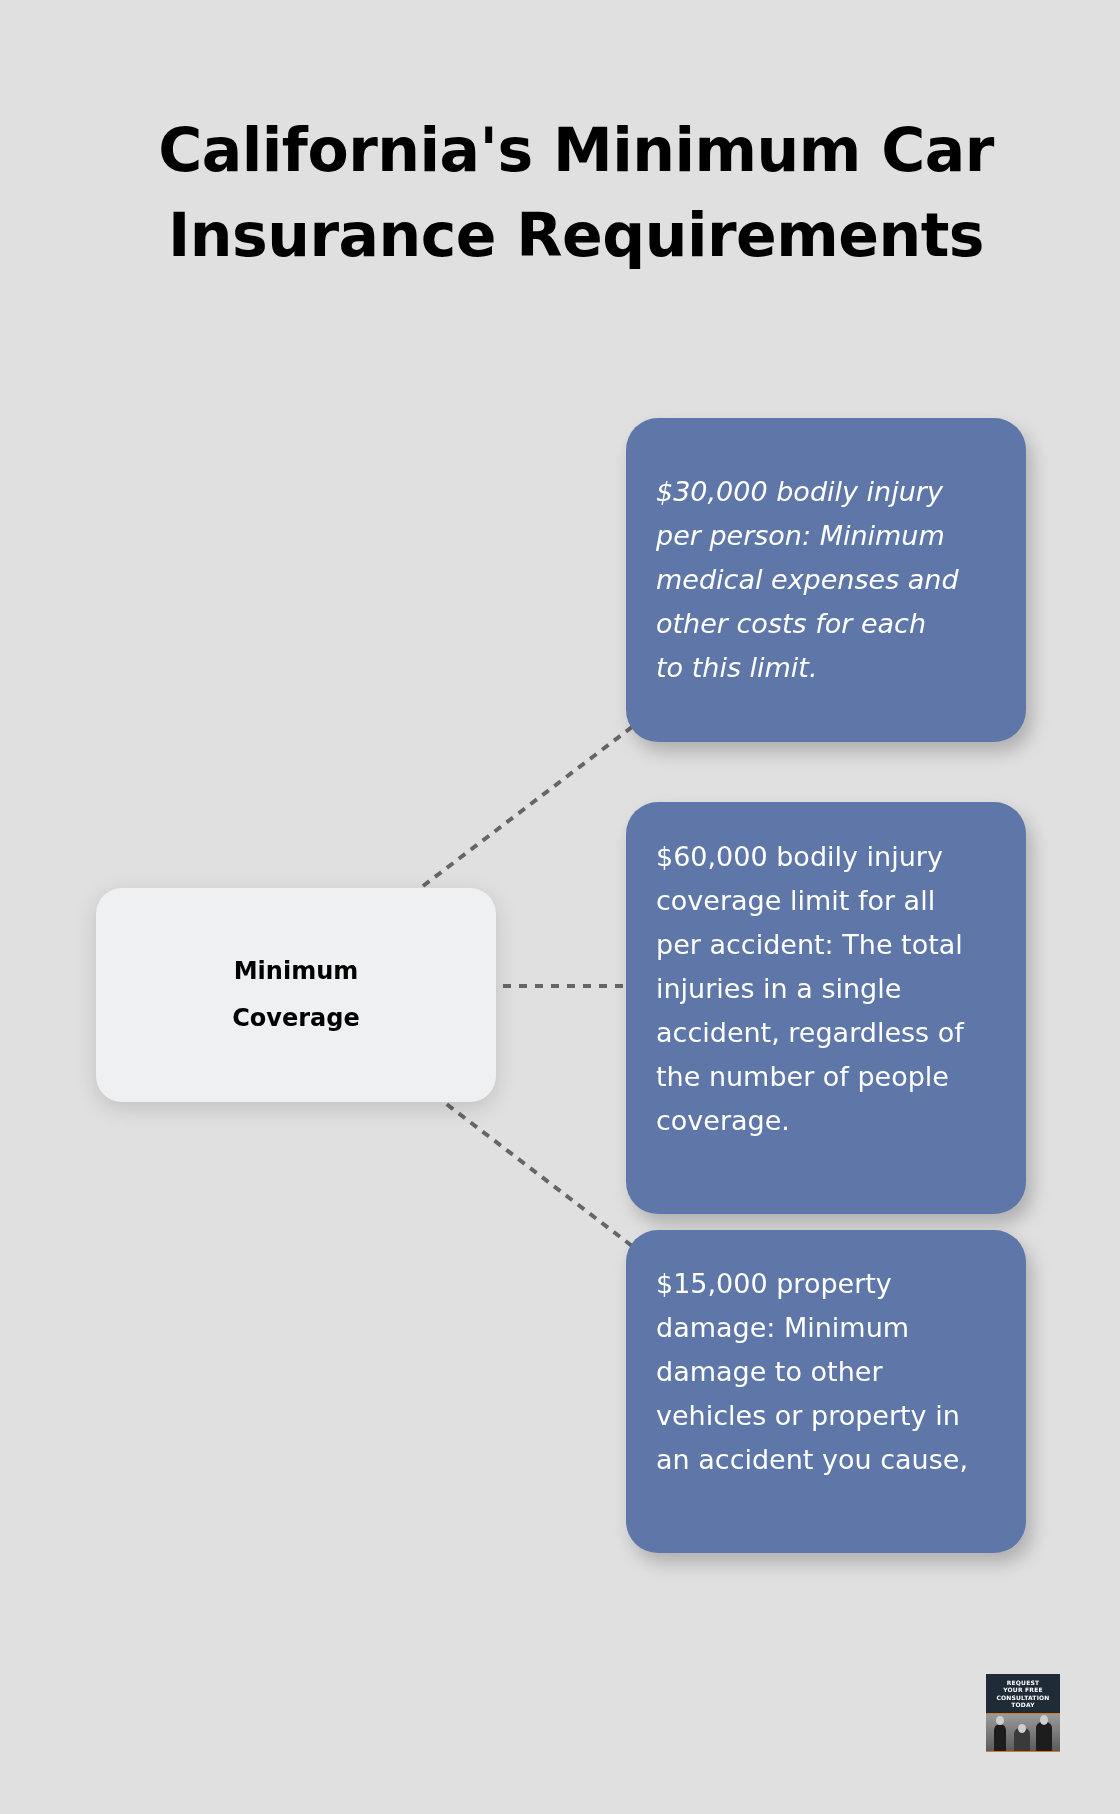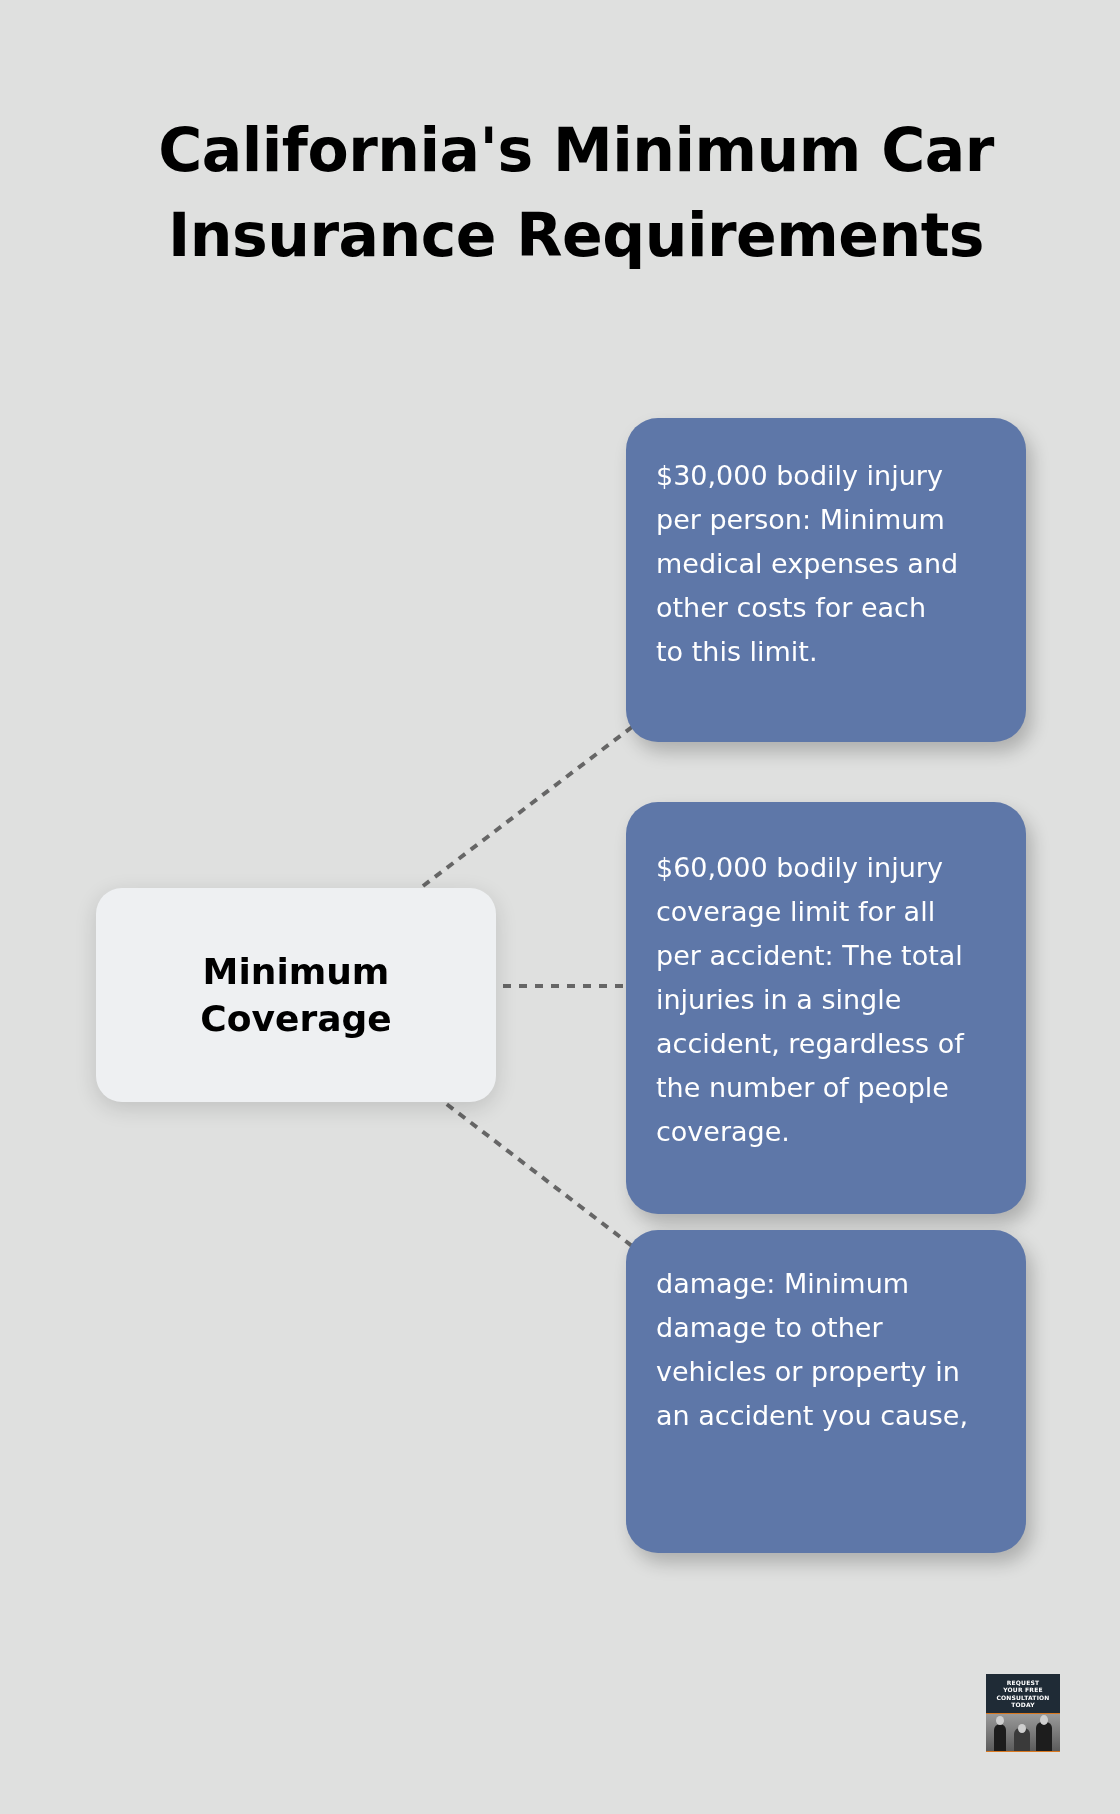--- a/index.html
+++ b/index.html
@@ -19,37 +19,37 @@
   }
   .title span { display: block; padding-left: 32px; }
   svg.connectors { position: absolute; left: 0; top: 0; width: 1120px; height: 1814px; }
   .center-node {
     position: absolute; left: 96px; top: 888px; width: 400px; height: 214px;
     background: #eef0f2; border-radius: 26px;
     box-shadow: 0 6px 22px rgba(0,0,0,0.14);
     display: flex; flex-direction: column; align-items: center; justify-content: center;
   }
   .center-node span {
-    display: block; font-weight: bold; font-size: 36px; line-height: 47px; color: #000;
+    display: block; font-weight: bold; font-size: 24px; line-height: 47px; color: #000;
     font-family: "DejaVu Sans", sans-serif;
   }
   .card {
     position: absolute; left: 626px; width: 400px;
     background: #5e77a8; border-radius: 32px;
     box-shadow: 6px 10px 18px rgba(0,0,0,0.22);
     box-sizing: border-box; padding-left: 30px;
     color: #ffffff;
   }
   .card .line {
     display: block; white-space: nowrap;
     font-size: 27px; line-height: 44px;
     font-family: "DejaVu Sans", sans-serif;
   }
-  .card-1 { top: 418px; height: 324px; padding-top: 36px; }
-  .card-2 { top: 802px; height: 412px; padding-top: 44px; }
+  .card-1 { top: 418px; height: 324px; padding-top: 52px; font-style: italic; }
+  .card-2 { top: 802px; height: 412px; padding-top: 33px; }
   .card-3 { top: 1230px; height: 323px; padding-top: 32px; }
   .ad {
     position: absolute; left: 986px; top: 1674px; width: 74px; height: 78px;
     background: #1f2b36; overflow: hidden;
   }
   .ad-text {
     height: 39px; display: flex; flex-direction: column; align-items: center; justify-content: center;
     border-bottom: 1px solid #d9781f;
   }
   .ad-text span {
@@ -95,20 +95,21 @@
   <span class="line">$60,000 bodily injury</span>
   <span class="line">coverage limit for all</span>
   <span class="line">per accident: The total</span>
   <span class="line">injuries in a single</span>
   <span class="line">accident, regardless of</span>
   <span class="line">the number of people</span>
   <span class="line">coverage.</span>
 </div>
 
 <div class="card card-3">
+  <span class="line">$15,000 property</span>
   <span class="line">damage: Minimum</span>
   <span class="line">damage to other</span>
   <span class="line">vehicles or property in</span>
   <span class="line">an accident you cause,</span>
 </div>
 
 <div class="ad">
   <div class="ad-text">
     <span>REQUEST</span>
     <span>YOUR FREE</span>

